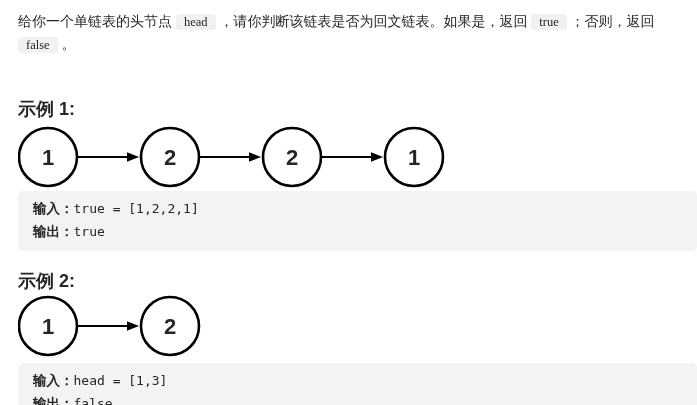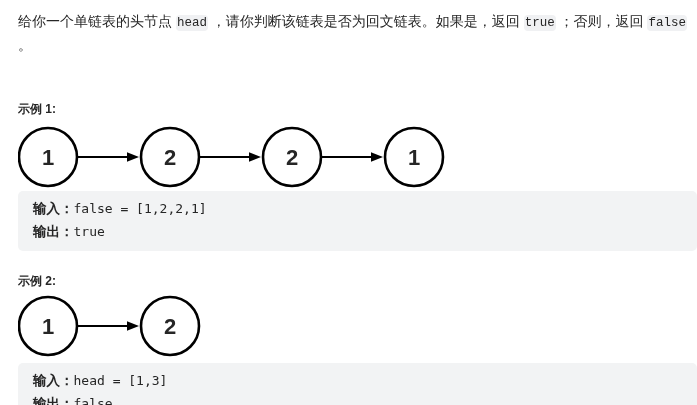--- a/index.html
+++ b/index.html
@@ -20,31 +20,31 @@
   }
   .container { padding: 10px 0 0 18px; }
   .statement {
     margin: 0;
     padding-right: 6px;
     font-size: 14px;
     line-height: 22px;
     color: var(--text);
   }
   .chip {
-    font-family: Liberation Mono, monospace;
+    font-family: Liberation Serif, serif;
     font-size: 12.5px;
     background: var(--chip-bg);
     color: var(--text);
     border-radius: 4px;
-    padding: 1px 1px;
+    padding: 1px 8px;
     white-space: nowrap;
   }
   .example-label {
     margin: 43px 0 0 0;
-    font-size: 12px;
+    font-size: 18px;
     font-weight: bold;
     line-height: 20px;
     color: var(--text);
   }
   .example-label.second { margin-top: 20px; }
   svg.diagram { display: block; margin-top: 5px; }
   svg.diagram.second { margin-top: 2px; }
   pre.code-block {
     margin: 1px 0 0 0;
     background: var(--block-bg);
@@ -89,21 +89,21 @@
           <circle cx="274" cy="33" r="29" fill="#ffffff" stroke="#000000" stroke-width="2.6"></circle>
           <text x="274" y="41" text-anchor="middle" font-family="&quot;Liberation Sans&quot;, sans-serif" font-size="22" font-weight="bold" fill="#262626">2</text>
         </g>
         <line x1="304" y1="33" x2="356" y2="33" stroke="#000000" stroke-width="2.2"></line>
         <polygon points="365,33 353,28.2 353,37.8" fill="#000000"></polygon>
         <g>
           <circle cx="396" cy="33" r="29" fill="#ffffff" stroke="#000000" stroke-width="2.6"></circle>
           <text x="396" y="41" text-anchor="middle" font-family="&quot;Liberation Sans&quot;, sans-serif" font-size="22" font-weight="bold" fill="#262626">1</text>
         </g>
       </svg>
-    <pre class="code-block"><strong class="io-label">输入：</strong><span>false = [1,2,2,1]</span>
+    <pre class="code-block"><strong class="io-label">输入：</strong><span>true = [1,2,2,1]</span>
 <strong class="io-label">输出：</strong><span>true</span></pre>
   </div>
 
   <div>
     <p class="example-label second">示例 2:</p>
     <svg class="diagram second" height="66" width="185">
         <g>
           <circle cx="30" cy="33" r="29" fill="#ffffff" stroke="#000000" stroke-width="2.6"></circle>
           <text x="30" y="41" text-anchor="middle" font-family="&quot;Liberation Sans&quot;, sans-serif" font-size="22" font-weight="bold" fill="#262626">1</text>
         </g>

